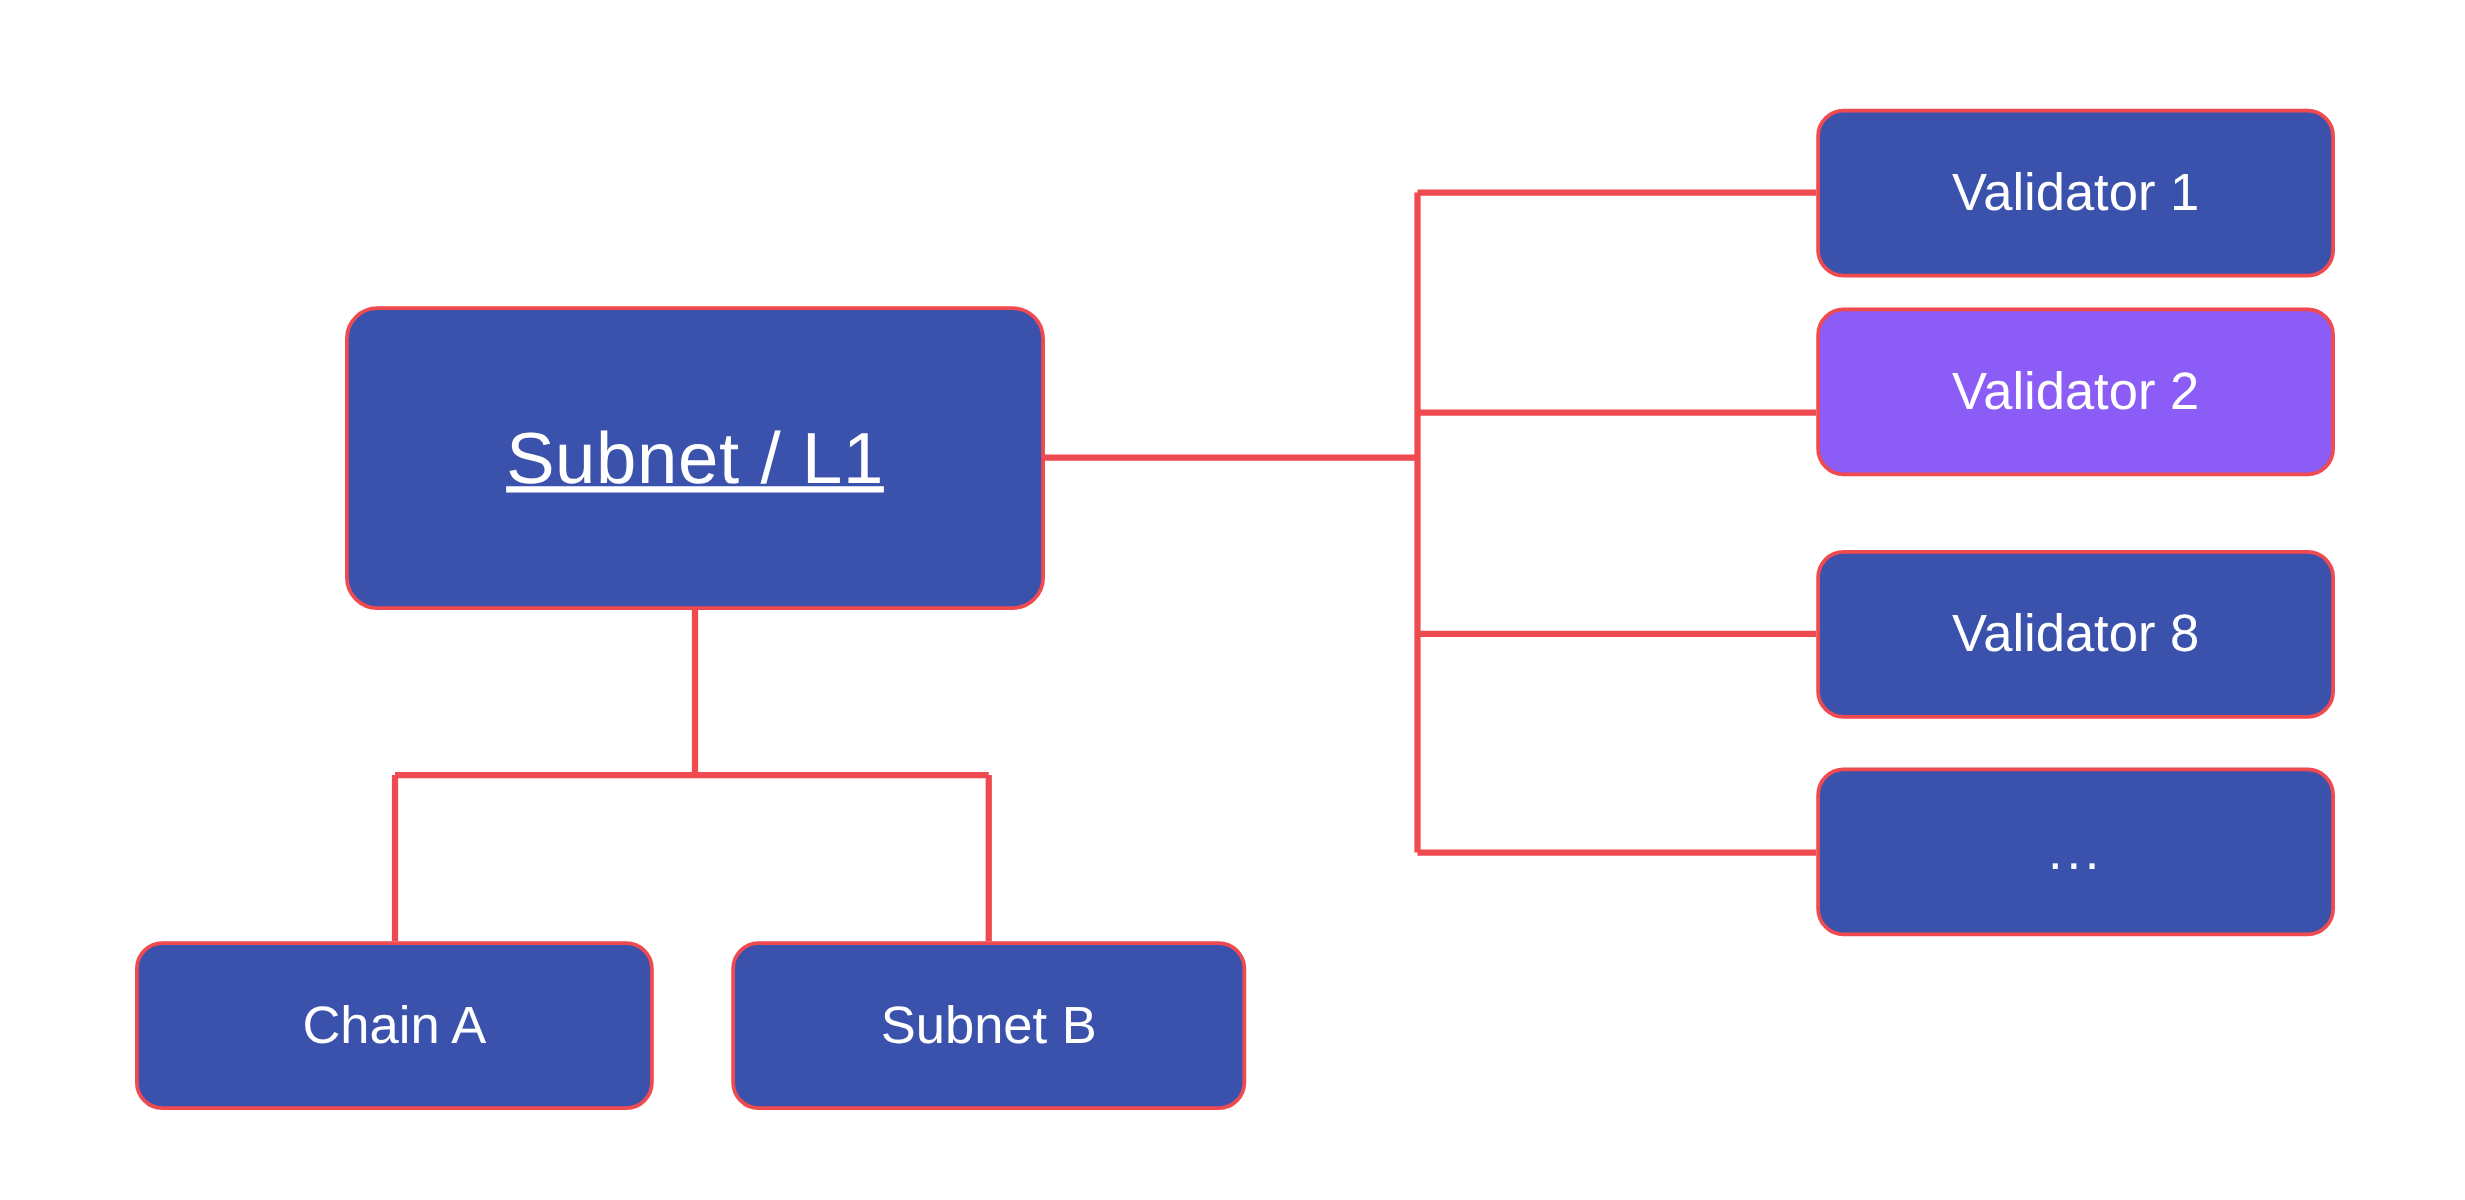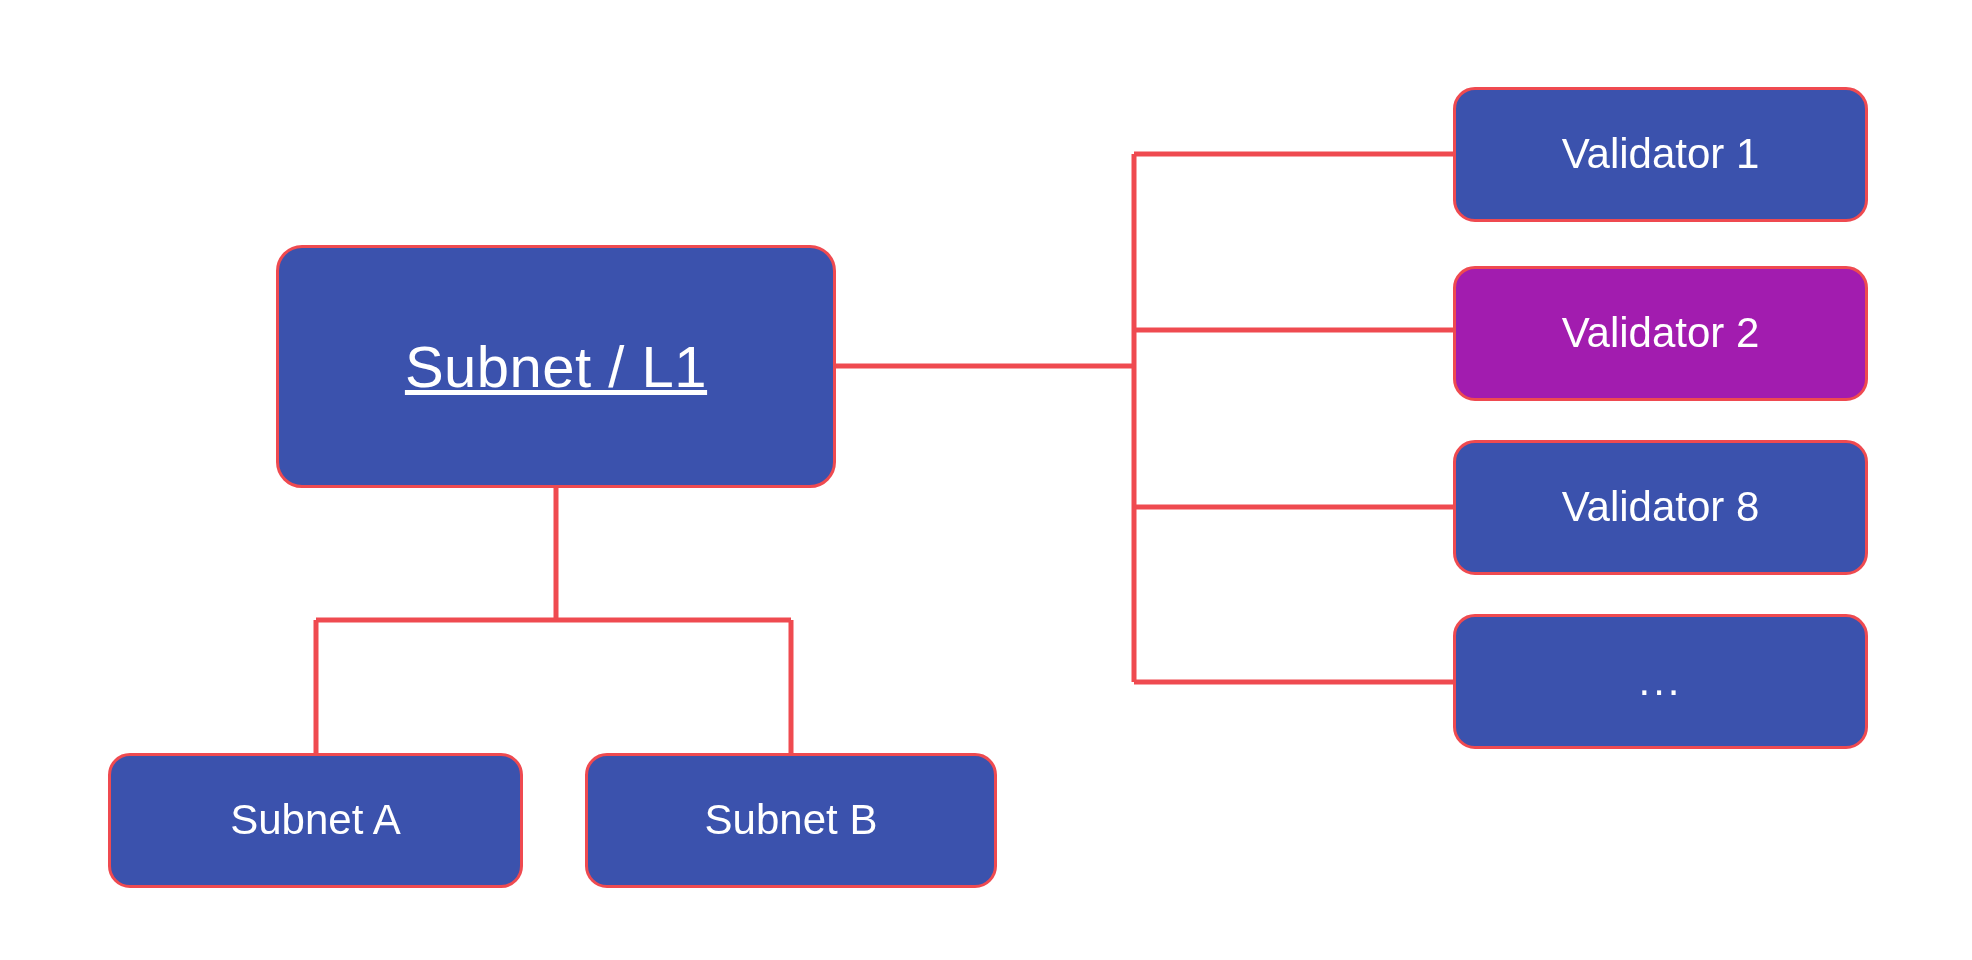--- a/index.html
+++ b/index.html
@@ -72,32 +72,32 @@
         <path d="M 316 620 V 753"></path>
         <path d="M 791 620 V 753"></path>
       </g>
   </svg>
 
   <div class="node node-root" id="node-root" style="left: 276px; top: 245px; width: 560px; height: 243px; background: rgb(59, 82, 173); border-color: rgb(239, 74, 80); color: rgb(255, 255, 255);">
     <span class="node-label label-root">Subnet / L1</span>
   </div>
 
   <div class="node" id="node-chain-a" style="left: 108px; top: 753px; width: 415px; height: 135px; background: rgb(59, 82, 173); border-color: rgb(239, 74, 80); color: rgb(255, 255, 255);">
-    <span class="node-label label-leaf">Subnet A</span>
+    <span class="node-label label-leaf">Chain A</span>
   </div>
 
   <div class="node" id="node-chain-b" style="left: 585px; top: 753px; width: 412px; height: 135px; background: rgb(59, 82, 173); border-color: rgb(239, 74, 80); color: rgb(255, 255, 255);">
     <span class="node-label label-leaf">Subnet B</span>
   </div>
 
   <div class="node" id="node-validator-1" style="left: 1453px; top: 87px; width: 415px; height: 135px; background: rgb(59, 82, 173); border-color: rgb(239, 74, 80); color: rgb(255, 255, 255);">
     <span class="node-label label-peer">Validator 1</span>
   </div>
 
-  <div class="node" id="node-validator-2" style="left: 1453px; top: 266px; width: 415px; height: 135px; background: #a21caf; border-color: rgb(239, 74, 80); color: rgb(255, 255, 255);">
+  <div class="node" id="node-validator-2" style="left: 1453px; top: 246px; width: 415px; height: 135px; background: #8b5cf6; border-color: rgb(239, 74, 80); color: rgb(255, 255, 255);">
     <span class="node-label label-peer">Validator 2</span>
   </div>
 
   <div class="node" id="node-validator-3" style="left: 1453px; top: 440px; width: 415px; height: 135px; background: rgb(59, 82, 173); border-color: rgb(239, 74, 80); color: rgb(255, 255, 255);">
     <span class="node-label label-peer">Validator 8</span>
   </div>
 
   <div class="node" id="node-validator-more" style="left: 1453px; top: 614px; width: 415px; height: 135px; background: rgb(59, 82, 173); border-color: rgb(239, 74, 80); color: rgb(255, 255, 255);">
     <span class="node-label label-ellipsis">...</span>
   </div>

